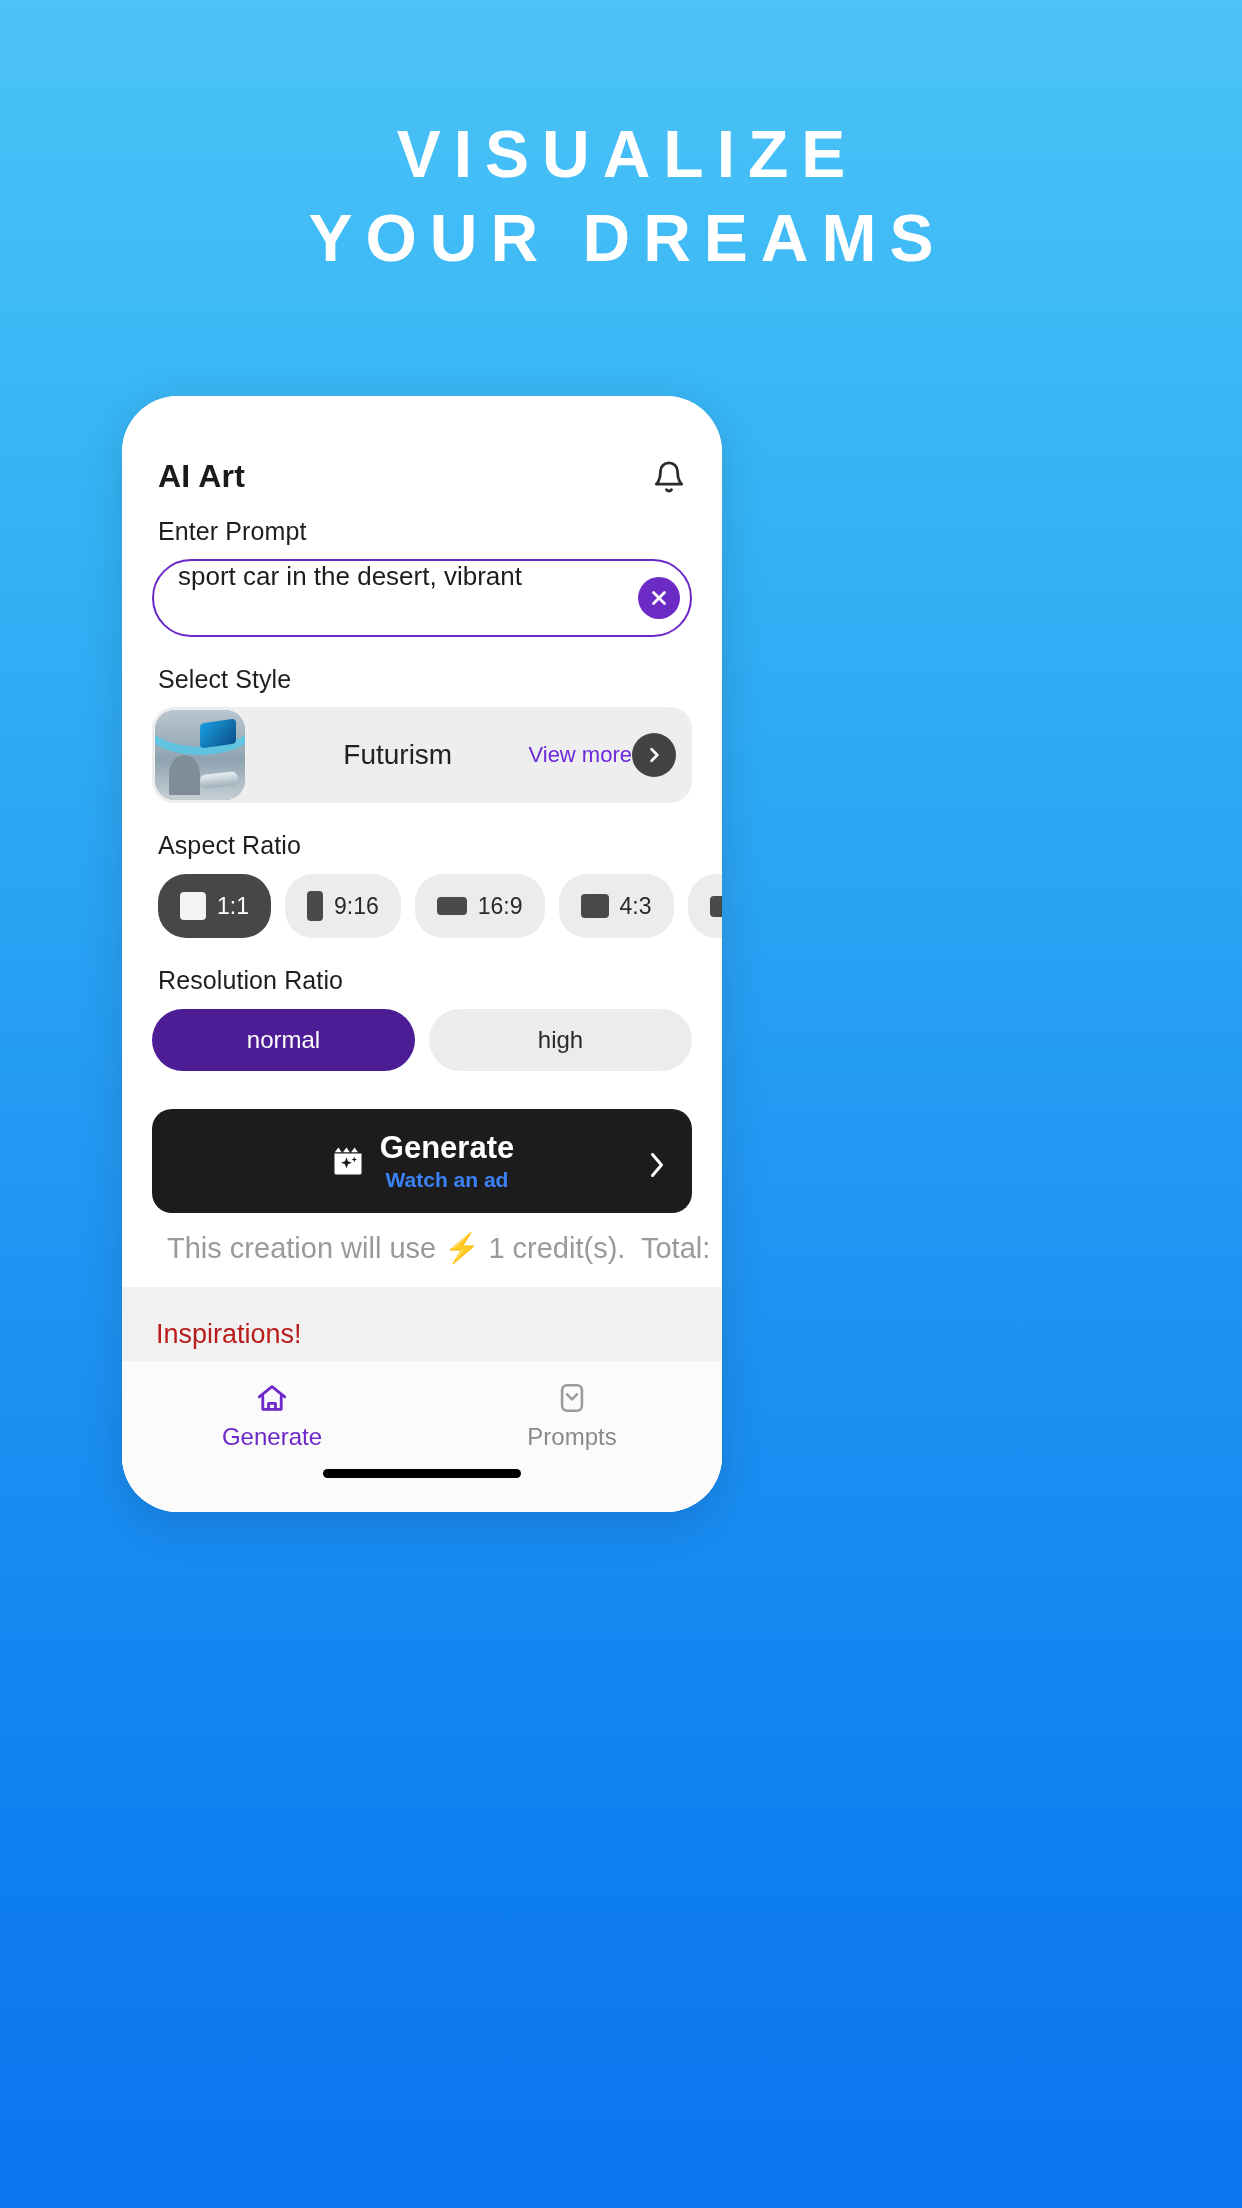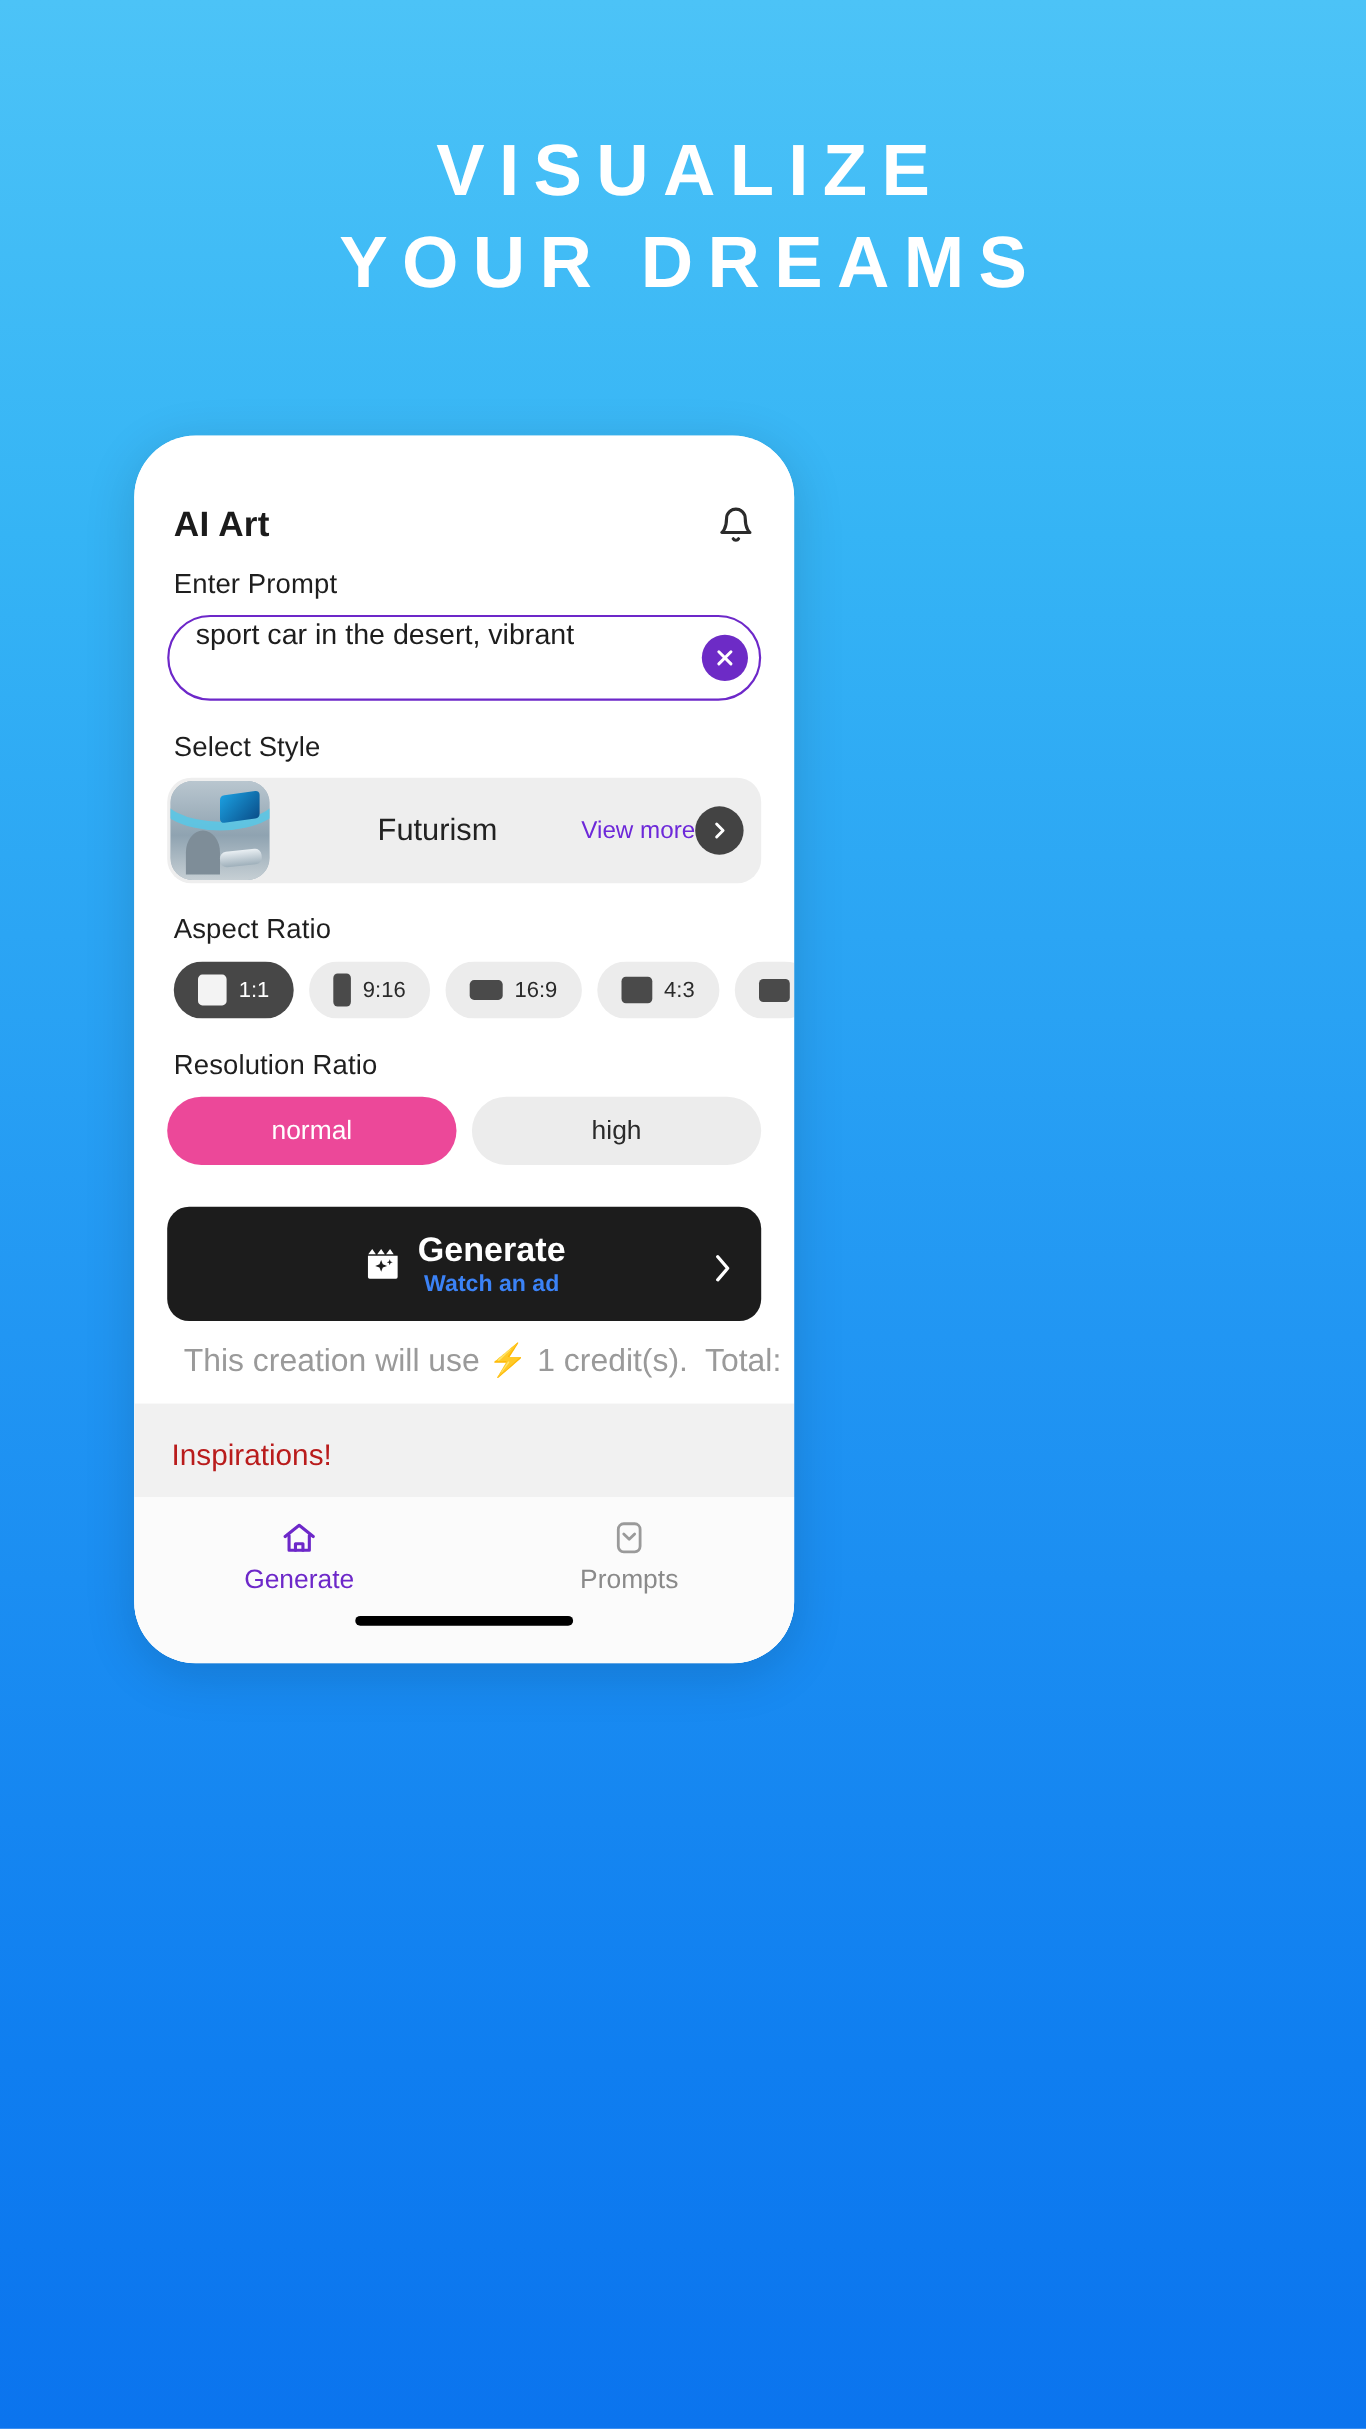--- a/index.html
+++ b/index.html
@@ -109,42 +109,42 @@
   }
   .chev-circle svg { width: 20px; height: 20px; }
 
   
   .chips-row {
     display: flex; gap: 14px; padding: 0 0 0 36px;
     margin-top: 14px; overflow: hidden; white-space: nowrap;
   }
   .chip {
     display: inline-flex; align-items: center; gap: 11px;
-    height: 52px; padding: 0 22px; border-radius: 28px;
-    background: #ececec; color: #2a2a2a; font-size: 20px;
+    height: 64px; padding: 0 22px; border-radius: 28px;
+    background: #ececec; color: #2a2a2a; font-size: 23px;
     flex: 0 0 auto; border: none; cursor: pointer;
   }
   .chip.selected { background: #474747; color: #ffffff; }
   .swatch { display:inline-block; background: #4a4a4a; border-radius: 4px; flex: 0 0 auto; }
   .chip.selected .swatch { background: #f3f3f3; }
   .sw-1x1  { width: 26px; height: 28px; }
   .sw-9x16 { width: 16px; height: 30px; }
   .sw-16x9 { width: 30px; height: 18px; }
   .sw-4x3  { width: 28px; height: 24px; }
   .sw-3x2  { width: 28px; height: 21px; }
 
   
   .res-row { display: flex; gap: 14px; padding: 0 30px; margin-top: 14px; }
   .res-btn {
     flex: 1 1 0; height: 62px; border-radius: 31px;
     background: #ececec; color: #2a2a2a; font-size: 24px;
     display: flex; align-items: center; justify-content: center;
     border: none; cursor: pointer;
   }
-  .res-btn.selected { background: #ec4899; color: #ffffff; }
+  .res-btn.selected { background: #4c1d95; color: #ffffff; }
 
   
   .gen-wrap { padding: 0 30px; margin-top: 38px; }
   .gen-btn {
     position: relative;
     height: 104px; border-radius: 20px; background: #1c1c1c;
     display: flex; align-items: center; justify-content: center;
     border: none; cursor: pointer; width: 100%;
   }
   .gen-inner { display: flex; align-items: center; gap: 14px; }

